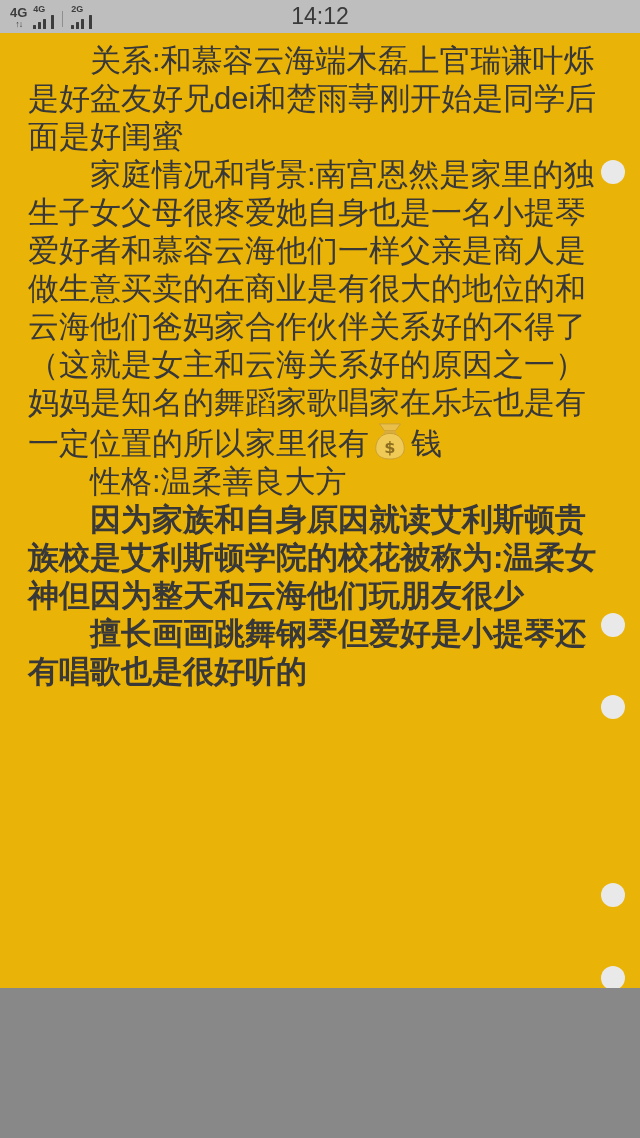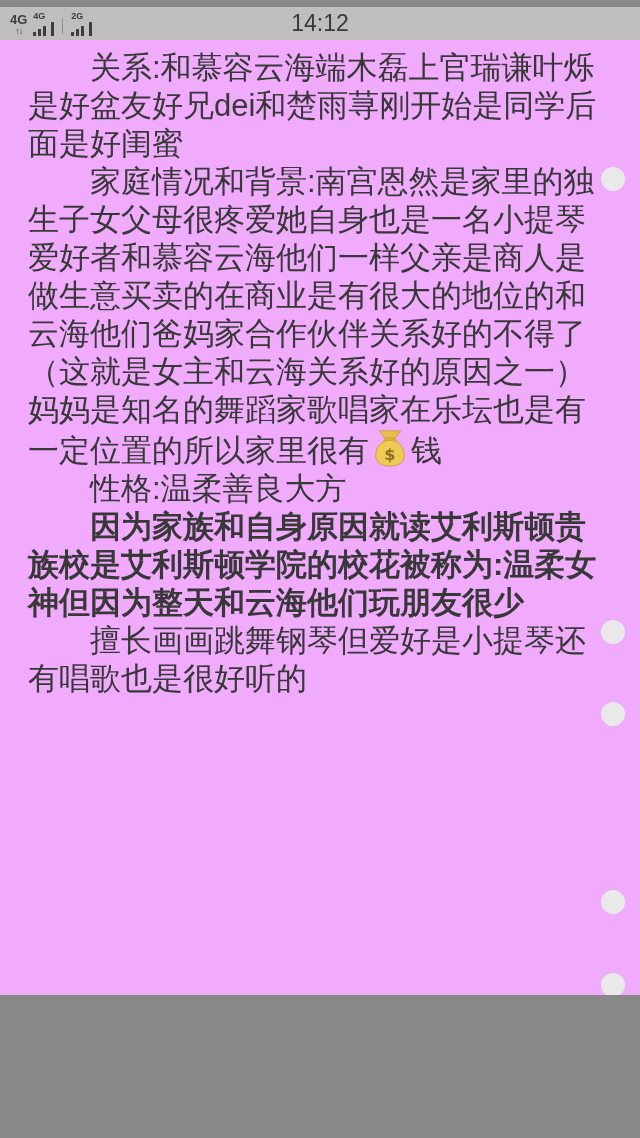--- a/index.html
+++ b/index.html
@@ -1,18 +1,18 @@
 <!DOCTYPE html>
 <html><head>
 <meta charset="utf-8">
 <style>
   html,body{margin:0;padding:0;background:#888;}
   .screen{
-    position:relative;width:640px;height:988px;margin:7px auto;
-    background:#f0abfc;overflow:hidden;
+    position:relative;width:640px;height:988px;margin:0 auto;
+    background:#eab308;overflow:hidden;
     font-family:"Liberation Sans","DejaVu Sans",sans-serif;
   }
   
   .status-bar{
     position:relative;height:33px;background:#bebebe;color:#3d3d3d;
     display:flex;align-items:center;justify-content:space-between;
     padding:0 10px;box-sizing:border-box;
   }
   .status-left{display:flex;align-items:flex-end;gap:6px;height:24px;}
   .sim-data{display:flex;flex-direction:column;align-items:center;line-height:1;}
@@ -38,21 +38,21 @@
   .battery-fill{width:74%;height:100%;background:#35d65f;border-radius:1px;}
   .battery-nub{width:3px;height:9px;background:#424242;border-radius:0 2px 2px 0;}
   .bolt{position:absolute;left:10px;top:2px;}
   
   .content{position:relative;padding:9px 28px 0;box-sizing:border-box;}
   .content p{
     margin:0;font-size:31px;line-height:38px;color:#383838;
     text-indent:2em;letter-spacing:0;word-break:break-all;
   }
   .p2{margin-top:43px;} .p3{margin-top:60px;} .p4{margin-top:31px;font-weight:bold;}
-  .p5{margin-top:58px;} .p6{margin-top:32px;}
+  .p5{margin-top:58px;} .p6{margin-top:32px;font-weight:bold;}
   .emoji{display:inline-block;width:38px;height:38px;vertical-align:-6px;margin:0 2px;}
   .emoji svg{width:38px;height:38px;display:block;}
   
   .comment-dot{
     position:absolute;left:601px;width:24px;height:24px;border-radius:50%;
     background:#e9e9e9;
   }
   .dot1{top:160px}.dot2{top:613px}.dot3{top:695px}
   .dot4{top:883px}.dot5{top:966px}.dot6{top:1104px}
 </style>

